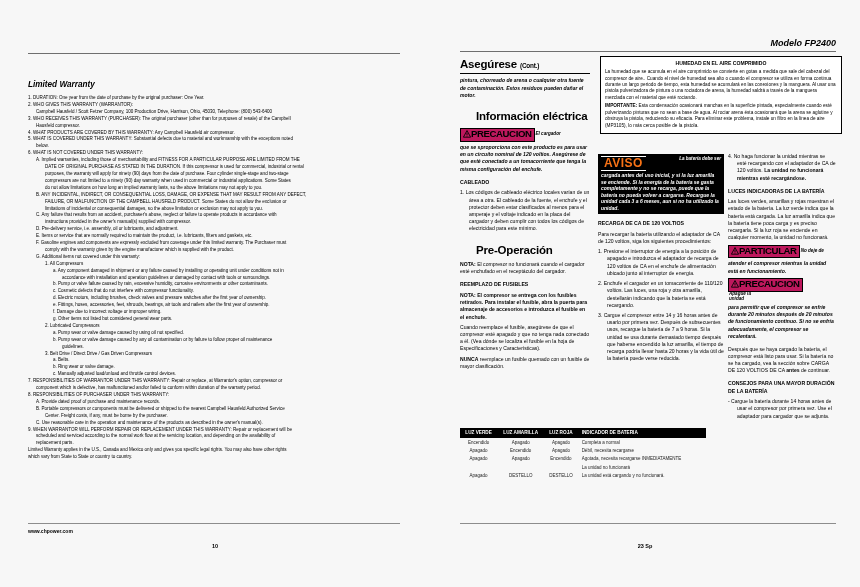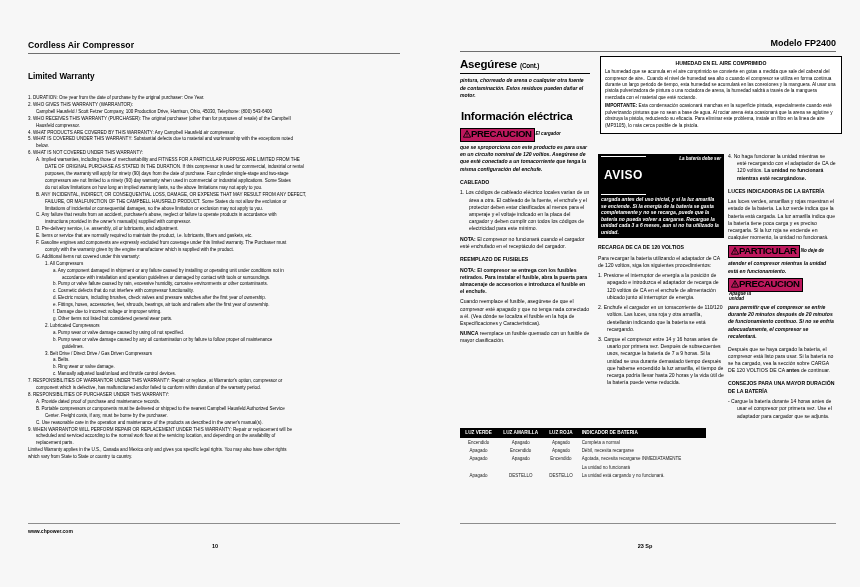--- a/index.html
+++ b/index.html
@@ -7,37 +7,37 @@
     width:860px;height:587px;
     background:#f7f7f7;
     font-family:"Liberation Sans", sans-serif;
     color:#000;
     overflow:hidden;
   }
   .page{position:relative;width:860px;height:587px;}
 
   
   .left-page{position:absolute;left:0;top:0;width:430px;height:587px;}
-  .right-page{position:absolute;left:430px;top:0;width:430px;height:549px;}
+  .right-page{position:absolute;left:430px;top:0;width:430px;height:549px;font-style:italic;}
 
   .hdr{
     position:absolute;left:28px;top:40px;width:370px;
     font-size:8.6px;font-weight:bold;letter-spacing:.1px;
   }
   .hdr-rule{position:absolute;left:28px;top:53px;width:372px;height:1px;background:#6f6f6f;}
 
   .hdr-r{
     position:absolute;right:24px;top:38px;
     font-size:9px;font-weight:bold;text-align:right;
   }
   .hdr-rule-r{position:absolute;left:460px;top:51px;width:376px;height:1px;background:#6f6f6f;}
 
   .lw-title{
-    position:absolute;left:28px;top:72px;
-    font-size:8.2px;font-weight:bold;
+    position:absolute;left:28px;top:80px;
+    font-size:8.2px;font-weight:bold;font-style:italic;
   }
 
   .lw-body{
     position:absolute;left:28px;top:95px;width:374px;
     font-size:4.55px;line-height:1.52;
   }
   .lw-body .l{display:block;white-space:nowrap;}
   .i0{padding-left:0px;}
   .i1{padding-left:8px;}
   .i2{padding-left:17px;}
@@ -54,21 +54,21 @@
   
   .col{position:absolute;font-size:5.1px;line-height:1.42;}
   .colA{left:460px;top:56px;width:130px;}
   .colB{left:598px;top:150px;width:126px;}
   .colC{left:728px;top:150px;width:108px;}
 
   .sp-h1{font-size:11.5px;font-weight:bold;letter-spacing:-.2px;margin:0 0 1px 0;}
   .sp-h1 .cont{font-size:6.4px;font-weight:bold;}
   .sp-rule{height:1px;background:#000;margin:1px 0 3px 0;}
   .sp-ital{font-style:italic;font-weight:bold;font-size:5.1px;line-height:1.45;}
-  .sp-h2{font-size:11.5px;font-weight:bold;letter-spacing:-.2px;margin:9px 0 2px 1px;}
+  .sp-h2{font-size:11.5px;font-weight:bold;letter-spacing:-.2px;margin:9px 0 2px 16px;}
   .sp-sub{font-weight:bold;font-size:5.2px;margin:6px 0 2px 0;}
   .sp-p{margin:3px 0 0 0;}
   .sp-num{margin:3px 0 0 0;padding-left:9px;text-indent:-9px;}
   .sp-b{font-weight:bold;}
 
   
   .sb{margin:3px 0 2px 0;}
   .sb-box{
     display:inline-block;border:1.1px solid #000;background:#be185d;
     padding:0px 2px 0px 2px;vertical-align:middle;
@@ -79,23 +79,23 @@
     display:inline-block;vertical-align:middle;
     font-size:4.6px;font-weight:bold;font-style:italic;line-height:1.08;
     margin-left:1px;max-width:34px;
   }
 
   .aviso{
     background:#000;color:#fff;padding:2px 3px 3px 3px;margin:4px 0 4px 0;
   }
   .aviso-top{display:flex;align-items:flex-start;}
   .aviso-word{
-    background:#000;color:#ffffff;font-size:12px;font-weight:bold;letter-spacing:.5px;
+    background:#000;color:#f97316;font-size:12px;font-weight:bold;letter-spacing:.5px;
     border-top:1.4px solid #fff;border-bottom:1.4px solid #fff;
-    padding:12px 3px;line-height:1.12;
+    padding:0 3px;line-height:1.12;
   }
   .aviso-tail{font-size:4.6px;font-weight:bold;font-style:italic;line-height:1.1;margin-left:2px;flex:1;text-align:right;}
   .aviso-body{font-size:5px;font-weight:bold;font-style:italic;line-height:1.3;margin-top:1px;}
 
   
   .hbox{
     position:absolute;left:600px;top:56px;width:232px;
     border:1px solid #000;background:#fff;
     padding:3px 4px 4px 4px;font-size:4.7px;line-height:1.38;
   }
@@ -114,21 +114,20 @@
     font-size:4.5px;padding:1.6px 2px;text-align:center;color:#222;
   }
   .ledtbl tbody td.left{text-align:left;padding-left:4px;}
 </style>
 </head>
 <body>
 
 <div class="page">
 
   <div class="left-page">
-    <div class="hdr">Cordless Air Compressor</div>
     <div class="hdr-rule"></div>
 
     <div class="lw-title">Limited Warranty</div>
 
     <div class="lw-body" id="lw-body">
         <span class="l i0">1.  DURATION: One year from the date of purchase by the original purchaser: One Year.</span>
         <span class="l i0">2.  WHO GIVES THIS WARRANTY (WARRANTOR):</span>
         <span class="l i1">Campbell Hausfeld / Scott Fetzer Company, 100 Production Drive, Harrison, Ohio, 45030, Telephone: (800) 543-6400</span>
         <span class="l i0">3.  WHO RECEIVES THIS WARRANTY (PURCHASER):  The original purchaser (other than for purposes of resale) of the Campbell</span>
         <span class="l i1">Hausfeld compressor.</span>
@@ -207,20 +206,21 @@
               <polygon points="5,0.7 9.5,9 0.5,9" fill="none" stroke="#000" stroke-width="1.1"></polygon>
               <rect x="4.45" y="3.4" width="1.1" height="3" fill="#000"></rect>
               <rect x="4.45" y="7.1" width="1.1" height="1" fill="#000"></rect>
             </svg></span><span>PRECAUCION</span></span><span class="sb-tail">El cargador</span>
     </div>
     <div class="sp-ital">que se sproporciona con este producto es para usar en un circuito nominal de 120 voltios. Asegúrese de que esté conectado a un tomacorriente que tenga la misma configuración del enchufe.</div>
 
     <div class="sp-sub">CABLEADO</div>
     <div class="sp-num">1. Los códigos de cableado eléctrico locales varían de un área a otra. El cableado de la fuente, el enchufe y el protector deben estar clasificados al menos para el amperaje y el voltaje indicado en la placa del cargador y deben cumplir con todos los códigos de electricidad para este mínimo.</div>
 
+    <div class="sp-h2">Pre-Operación</div>
 
     <div class="sp-p">
       <span class="sp-b">NOTA:</span><span> El compresor no funcionará cuando el cargador esté enchufado en el receptáculo del cargador.</span>
     </div>
 
     <div class="sp-sub">REEMPLAZO DE FUSIBLES</div>
     <div class="sp-p sp-b">NOTA: El compresor se entrega con los fusibles retirados. Para instalar el fusible, abra la puerta para almacenaje de accesorios e introduzca el fusible en el enchufe.</div>
     <div class="sp-p">Cuando reemplace el fusible, asegúrese de que el compresor esté apagado y que no tenga nada conectado a él. (Vea dónde se localiza el fusible en la hoja de Especificaciones y Características).</div>
     <div class="sp-p">
       <span class="sp-b">NUNCA</span><span> reemplace un fusible quemado con un fusible de mayor clasificación.</span>

